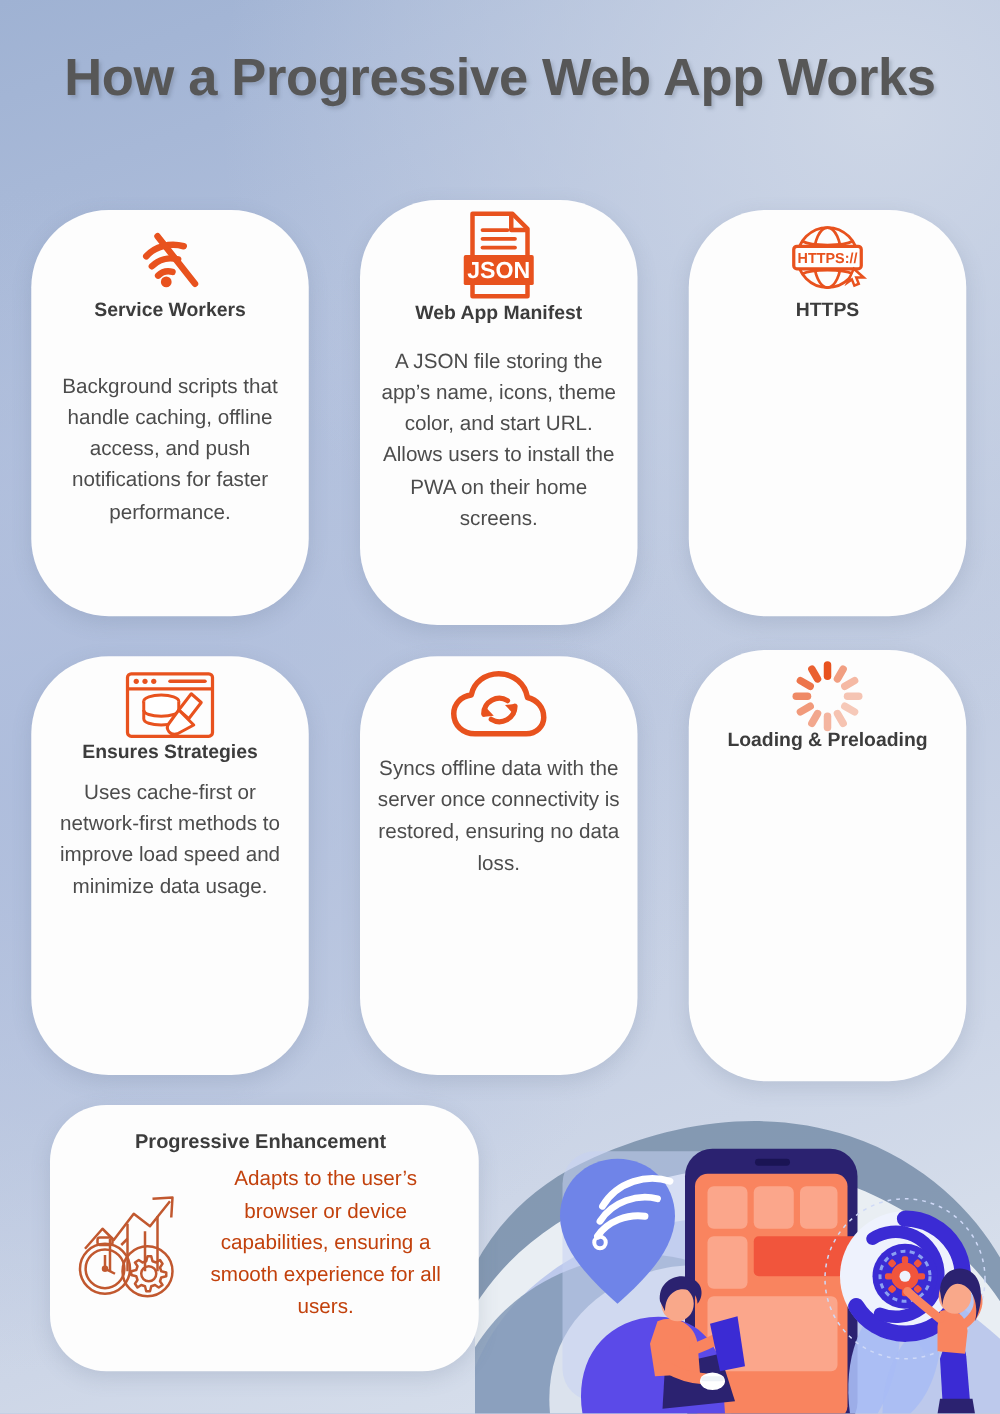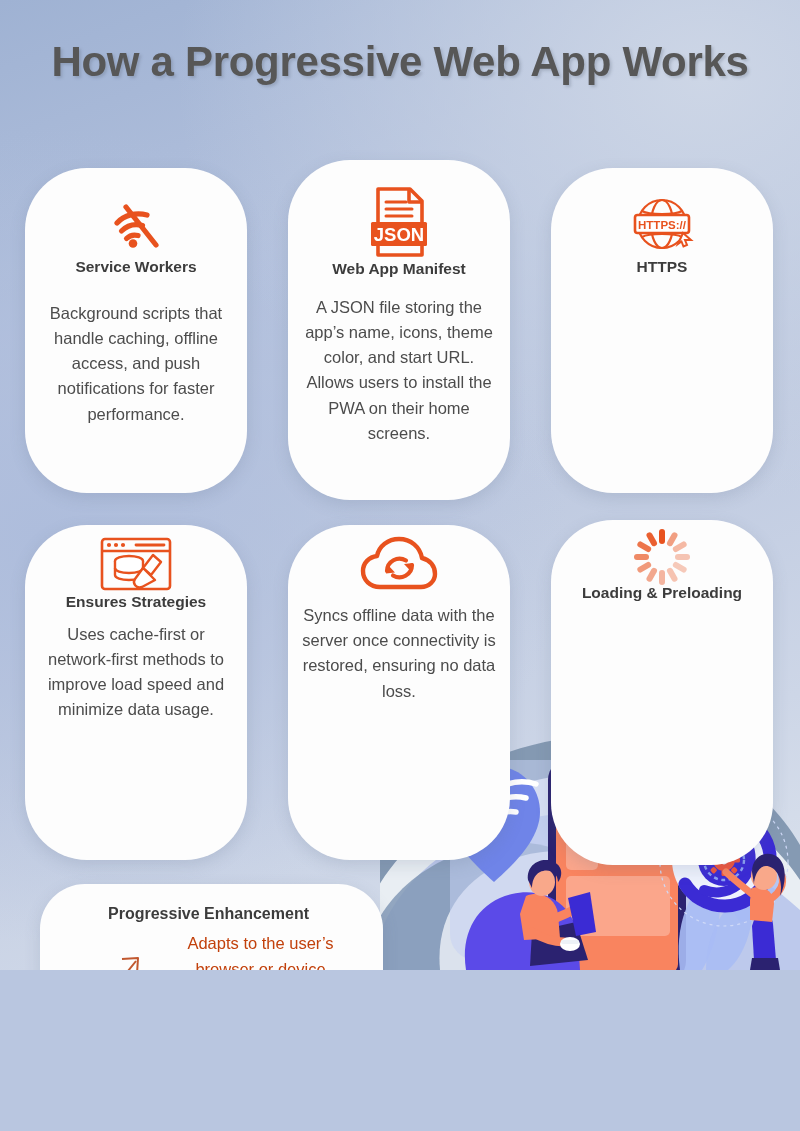--- a/index.html
+++ b/index.html
@@ -8,21 +8,21 @@
   body {
     width: 800px; height: 1131px;
     font-family: "Liberation Sans", sans-serif;
     overflow: hidden;
     position: relative;
     background: #b9c6e0;
   }
   #root {
     position: absolute;
     inset: 0;
-    width: 800px; height: 970px;
+    width: 800px; height: 1131px;
     overflow: hidden;
     background:
       radial-gradient(120% 80% at 88% 8%, #cdd6e6 0%, rgba(205,214,230,0) 55%),
       radial-gradient(110% 70% at 5% 55%, #aebddc 0%, rgba(174,189,220,0) 60%),
       linear-gradient(160deg, #9fb2d3 0%, #b3c1dd 28%, #c0cbe1 55%, #cdd6e7 78%, #dde4ee 100%);
   }
 
   
   .title {
     position: absolute;
@@ -58,24 +58,24 @@
     color: #4c4c4c;
     line-height: 1.53;
   }
   .icon-wrap {
     display: flex;
     align-items: center;
     justify-content: center;
   }
 
   
-  .r1 { top: 168px; height: 325px; width: 222px; padding: 18px 14px; }
+  .r1 { top: 168px; height: 325px; width: 222px; padding: 0 14px; }
   .r1 .icon-wrap { height: 62px; margin-top: 8px; }
   .r1 .card-title { margin-top: 2px; }
-  .r1 .card-body  { margin-top: 24px; }
+  .r1 .card-body  { margin-top: 38px; }
   #card-service-workers { left: 25px; text-align: center; }
   #card-web-app-manifest { left: 288px; top: 160px; height: 340px; }
   #card-web-app-manifest .card-body { margin-top: 16px; }
   #card-https { left: 551px; }
 
   
   .r2 { top: 525px; height: 335px; width: 222px; padding: 0 13px; }
   .r2 .icon-wrap { height: 58px; margin-top: 10px; }
   .r2 .card-body { margin-top: 10px; }
   #card-caching { left: 25px; }

